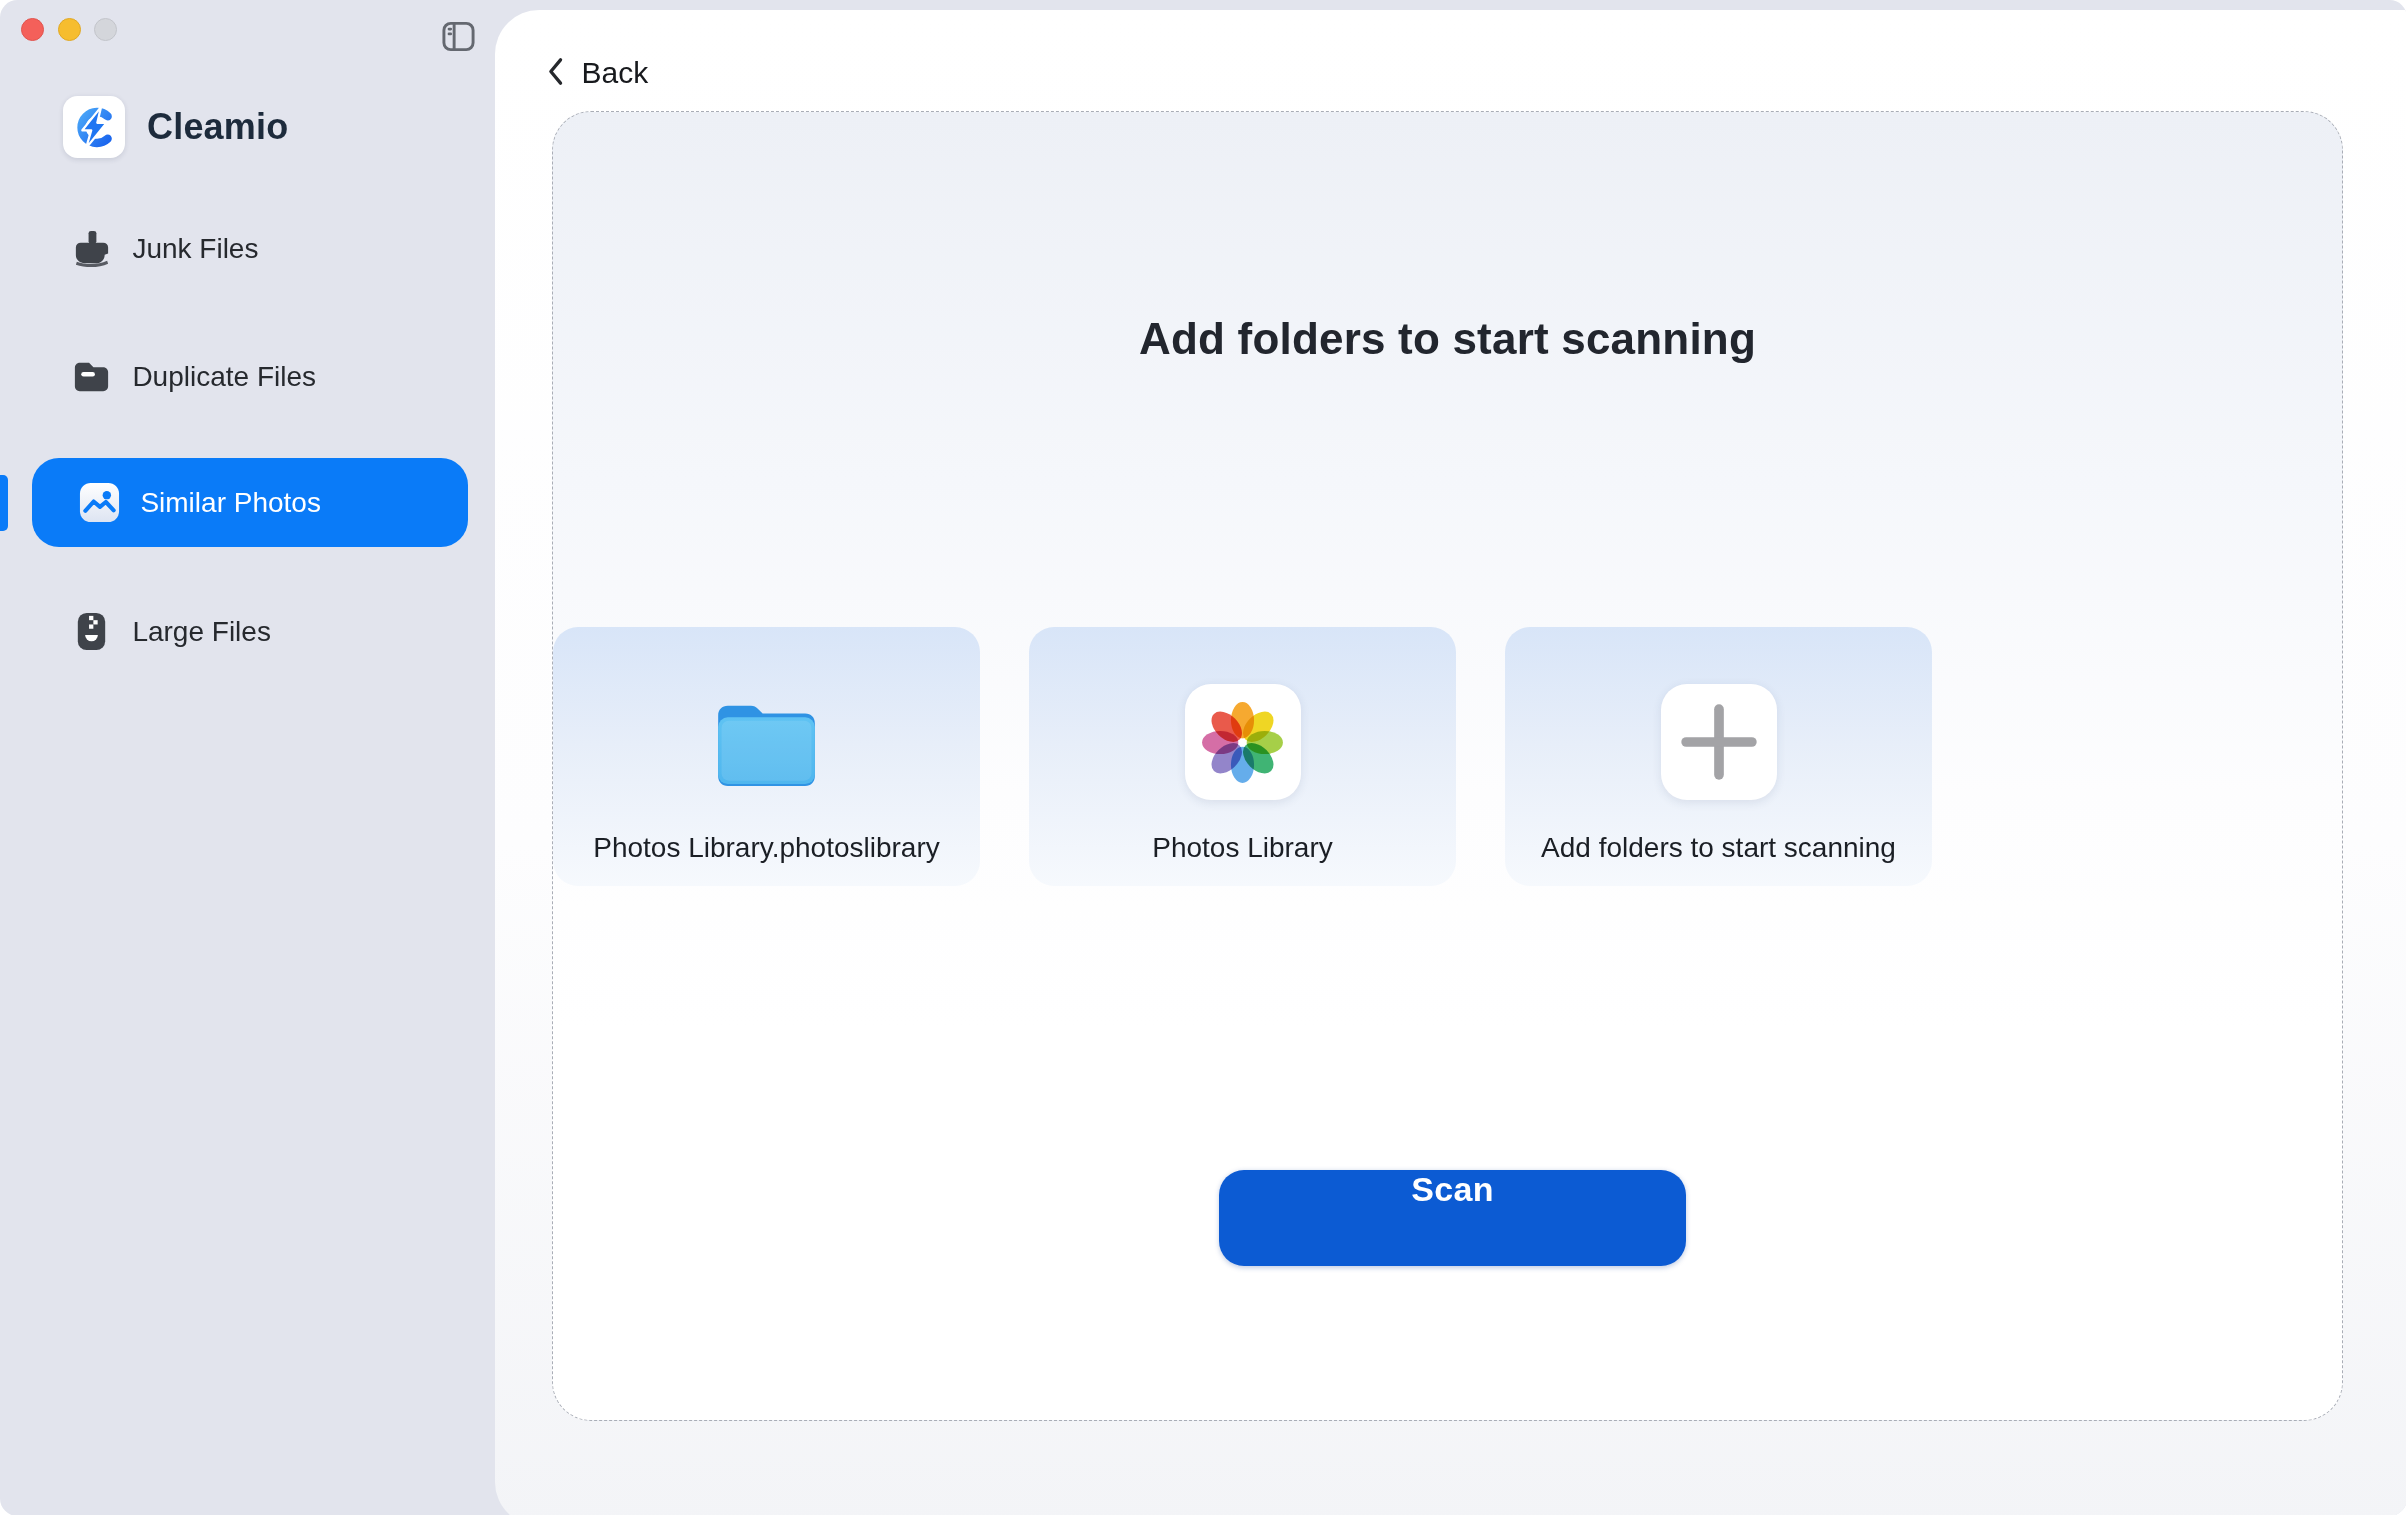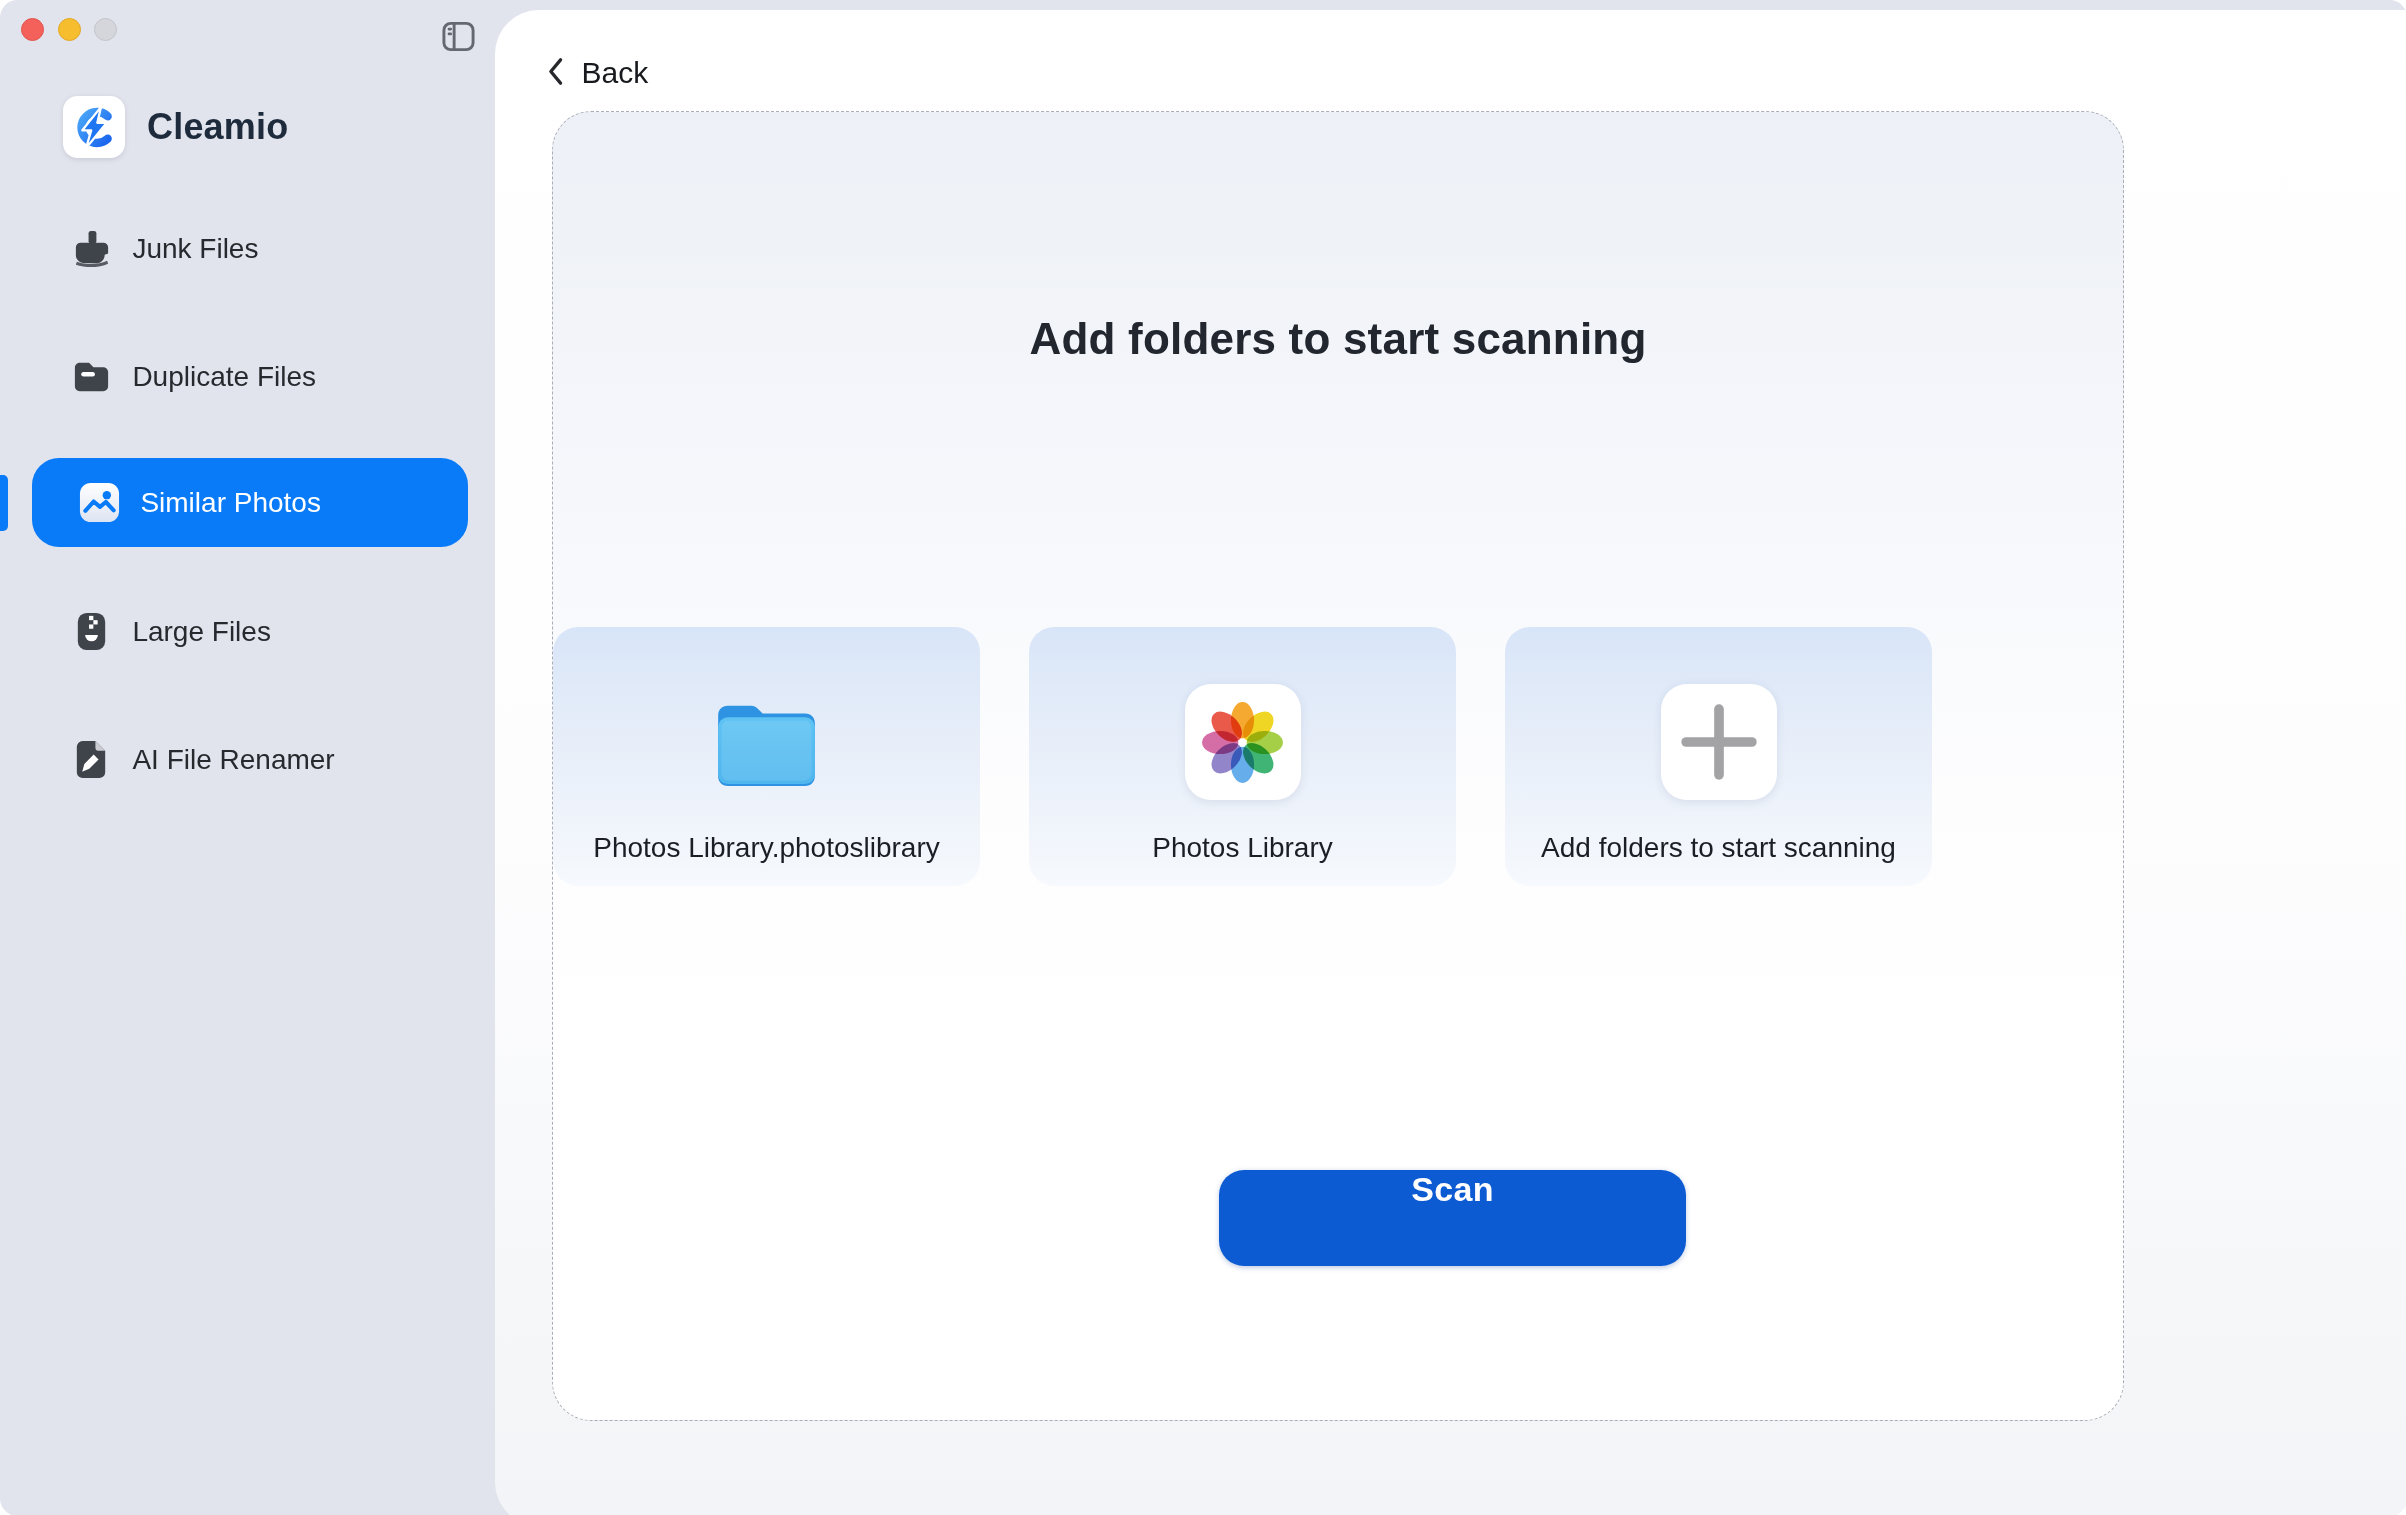--- a/index.html
+++ b/index.html
@@ -41,21 +41,21 @@
 
   
   .main-pane{position:absolute;left:495px;top:0;width:1912px;height:1516px;
     background:linear-gradient(180deg,#ffffff 0%,#fdfdfe 55%,#f3f4f7 100%);
     border-radius:44px 0 0 44px;margin-top:10px;}
 
   .back-btn{position:absolute;left:41px;top:39px;display:flex;align-items:center;gap:16.5px;
     cursor:pointer;padding:5.8px 9.7px;}
   .back-label{font-size:30px;color:#17191d;}
 
-  .drop-zone{position:absolute;left:57px;top:101px;width:1572px;height:1310px;
+  .drop-zone{position:absolute;left:57px;top:101px;width:1791px;height:1310px;
     border:1.9px dashed #a9adb6;border-radius:39px;
     background:linear-gradient(180deg,#edf0f6 0%,#f5f7fb 28%,#fdfdfe 52%,#ffffff 70%);}
 
   .zone-title{margin:0;position:absolute;left:0;right:0;top:202px;text-align:center;
     font-size:44px;font-weight:700;color:#22262e;letter-spacing:0.2px;}
 
   .cards-row{position:absolute;left:0;right:0;top:515px;display:flex;justify-content:flex-start;gap:49px;}
   .card{width:427px;height:259px;border-radius:25px;
     background:linear-gradient(180deg,#d8e5f8 0%,#e7eef9 45%,#f6f9fd 100%);
     display:flex;flex-direction:column;align-items:center;cursor:pointer;}
@@ -159,30 +159,20 @@
             <rect x="19.5" y="6" width="4.4" height="4.4"></rect>
             <rect x="23.9" y="10.4" width="4.4" height="4.4"></rect>
             <rect x="19.5" y="14.8" width="4.4" height="4.4"></rect>
             <path d="M15.5 25.5 a6.5 6.5 0 0 0 13 0 z"></path>
           </g>
         </svg>
       </span>
       <span class="nav-label">Large Files</span>
     </div>
 
-    <div class="nav-item" style="top:715px">
-      <span class="nav-icon">
-        <svg width="43" height="43" viewBox="0 0 44 44">
-          <path d="M13 3h13l10 10v22a6 6 0 0 1-6 6H13a6 6 0 0 1-6-6V9a6 6 0 0 1 6-6z" fill="#3f434a"></path>
-          <path d="M26 3l10 10h-7.5A2.5 2.5 0 0 1 26 10.5z" fill="#caccd2"></path>
-          <path d="M12.5 34.5l2.2-8 9.5-9.5 5 5-9.5 9.5z" fill="#ffffff"></path>
-        </svg>
-      </span>
-      <span class="nav-label">AI File Renamer</span>
-    </div>
 
     <div class="active-indicator"></div>
   </div>
 
   <div class="main-pane">
 
     <div class="back-btn">
       <span>
         <svg width="19.4" height="33" viewBox="0 0 20 34">
           <path d="M15 5 L5 17 L15 29" fill="none" stroke="#26282c" stroke-width="3.4" stroke-linecap="round" stroke-linejoin="round"></path>

